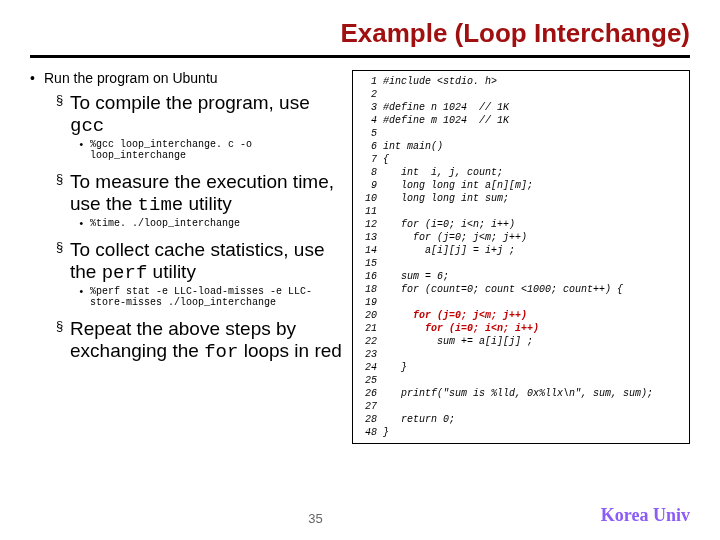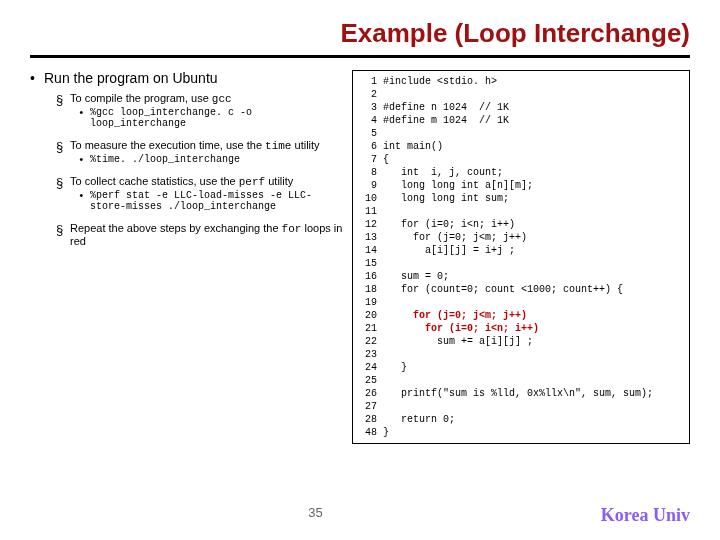--- a/index.html
+++ b/index.html
@@ -47,21 +47,21 @@
   .b1::before {
     content: "•";
     position: absolute;
     left: 0;
     top: 0;
   }
   .b2 {
     margin: 4px 0 2px 26px;
     padding-left: 14px;
     position: relative;
-    font-size: 11px;
+    font-size: 19px;
   }
   .b2::before {
     content: "§";
     position: absolute;
     left: 0;
     top: 0;
     font-size: 13px;
   }
   .b3 {
     margin: 2px 0 10px 48px;
@@ -82,36 +82,37 @@
   .codebox {
     border: 1px solid #000;
     padding: 4px 6px;
     font-family: "Courier New", monospace;
     font-size: 10px;
     line-height: 1.3;
     width: 326px;
   }
   .codeline {
     white-space: pre;
+    font-style: italic;
   }
   .ln {
     display: inline-block;
     width: 18px;
     text-align: right;
     margin-right: 6px;
   }
   .red { color: #C00000; font-weight: bold; }
   .footer {
     position: absolute;
     bottom: 14px;
     left: 0;
     width: 720px;
     display: flex;
     justify-content: space-between;
-    align-items: flex-start;
+    align-items: flex-end;
     padding: 0 30px;
     box-sizing: border-box;
     font-size: 13px;
   }
   .footer .logo {
     color: #8b5cf6;
     font-weight: bold;
     font-family: "Times New Roman", serif;
     font-size: 18px;
   }
@@ -159,21 +160,21 @@
         <div class="codeline"><span class="ln">6</span><span>int main()</span></div>
         <div class="codeline"><span class="ln">7</span><span>{</span></div>
         <div class="codeline"><span class="ln">8</span><span>   int  i, j, count;</span></div>
         <div class="codeline"><span class="ln">9</span><span>   long long int a[n][m];</span></div>
         <div class="codeline"><span class="ln">10</span><span>   long long int sum;</span></div>
         <div class="codeline"><span class="ln">11</span><span></span></div>
         <div class="codeline"><span class="ln">12</span><span>   for (i=0; i&lt;n; i++)</span></div>
         <div class="codeline"><span class="ln">13</span><span>     for (j=0; j&lt;m; j++)</span></div>
         <div class="codeline"><span class="ln">14</span><span>       a[i][j] = i+j ;</span></div>
         <div class="codeline"><span class="ln">15</span><span></span></div>
-        <div class="codeline"><span class="ln">16</span><span>   sum = 0;</span></div>
+        <div class="codeline"><span class="ln">16</span><span>   sum = 6;</span></div>
         <div class="codeline"><span class="ln">18</span><span>   for (count=0; count &lt;1000; count++) {</span></div>
         <div class="codeline"><span class="ln">19</span><span></span></div>
         <div class="codeline"><span class="ln">20</span><span class="red">     for (j=0; j&lt;m; j++)</span></div>
         <div class="codeline"><span class="ln">21</span><span class="red">       for (i=0; i&lt;n; i++)</span></div>
         <div class="codeline"><span class="ln">22</span><span>         sum += a[i][j] ;</span></div>
         <div class="codeline"><span class="ln">23</span><span></span></div>
         <div class="codeline"><span class="ln">24</span><span>   }</span></div>
         <div class="codeline"><span class="ln">25</span><span></span></div>
         <div class="codeline"><span class="ln">26</span><span>   printf("sum is %lld, 0x%llx\n", sum, sum);</span></div>
         <div class="codeline"><span class="ln">27</span><span></span></div>

